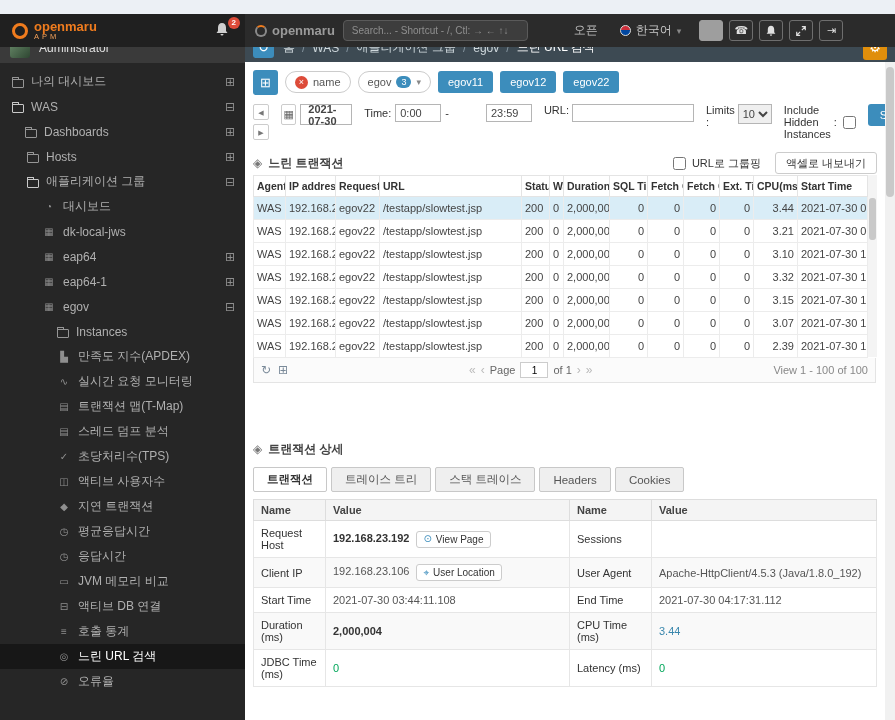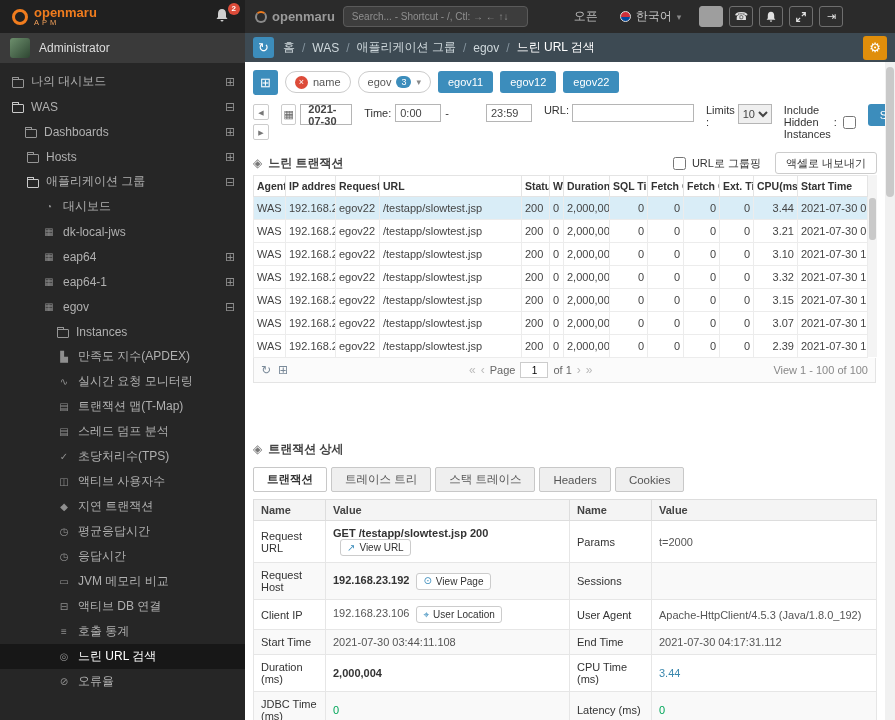--- a/index.html
+++ b/index.html
@@ -1,20 +1,20 @@
 <!DOCTYPE html>
 <html><head>
 <meta charset="utf-8">
 <style>
 *{margin:0;padding:0;box-sizing:border-box}
 html,body{width:895px;height:720px;overflow:hidden}
 body{position:relative;font-family:"Liberation Sans","DejaVu Sans",sans-serif;font-size:12px;color:#333;background:#ecf0f5}
 
 
-.topbar{position:absolute;left:0;top:0;width:895px;height:33px;background:#262626;display:flex;z-index:6}
+.topbar{position:absolute;left:0;top:14px;width:895px;height:33px;background:#262626;display:flex;z-index:6}
 .topbar-left{width:245px;flex:none;display:flex;align-items:center;gap:6px;padding:0 12px;background:#202020}
 .brand-mark{width:16px;height:16px;border-radius:50%;border:3px solid #f07c1e;flex:none}
 .brand-text{line-height:1.05}
 .brand-name{color:#f07c1e;font-weight:bold;font-size:13px}
 .brand-sub{color:#f2a05a;font-size:7.5px;letter-spacing:3px}
 .tl-bell{margin-left:auto;position:relative;color:#cfcfcf;cursor:pointer;width:18px;height:18px}
 .tl-bell svg{width:14px;height:15px}
 .badge{position:absolute;top:-5px;right:-7px;background:#dd4b39;color:#fff;font-size:8px;line-height:1;border-radius:7px;padding:2px 4px;font-weight:bold}
 .topbar-main{flex:1;display:flex;align-items:center;padding:0 10px;gap:8px;background:#2b2b2b}
 .center-brand{display:flex;align-items:center;gap:5px;color:#9a9a9a;font-weight:bold;font-size:13px}
@@ -566,29 +566,20 @@
       </colgroup>
       <thead>
           <tr>
             <th>Name</th>
             <th>Value</th>
             <th>Name</th>
             <th>Value</th>
           </tr>
         </thead>
       <tbody>
-          <tr>
-            <td class="lbl">Request URL</td>
-            <td class="val"><span class="bold">GET /testapp/slowtest.jsp</span> <span class="green bold">200</span><button class="mini-btn">
-                <span class="ico">↗</span>
-                <span>View URL</span>
-              </button></td>
-            <td class="lbl">Params</td>
-            <td class="val"><span>t=2000</span></td>
-          </tr>
           <tr>
             <td class="lbl">Request Host</td>
             <td class="val"><span class="bold">192.168.23.192</span><button class="mini-btn">
                 <span class="ico">⊙</span>
                 <span>View Page</span>
               </button></td>
             <td class="lbl">Sessions</td>
             <td class="val"><span></span></td>
           </tr>
           <tr>

